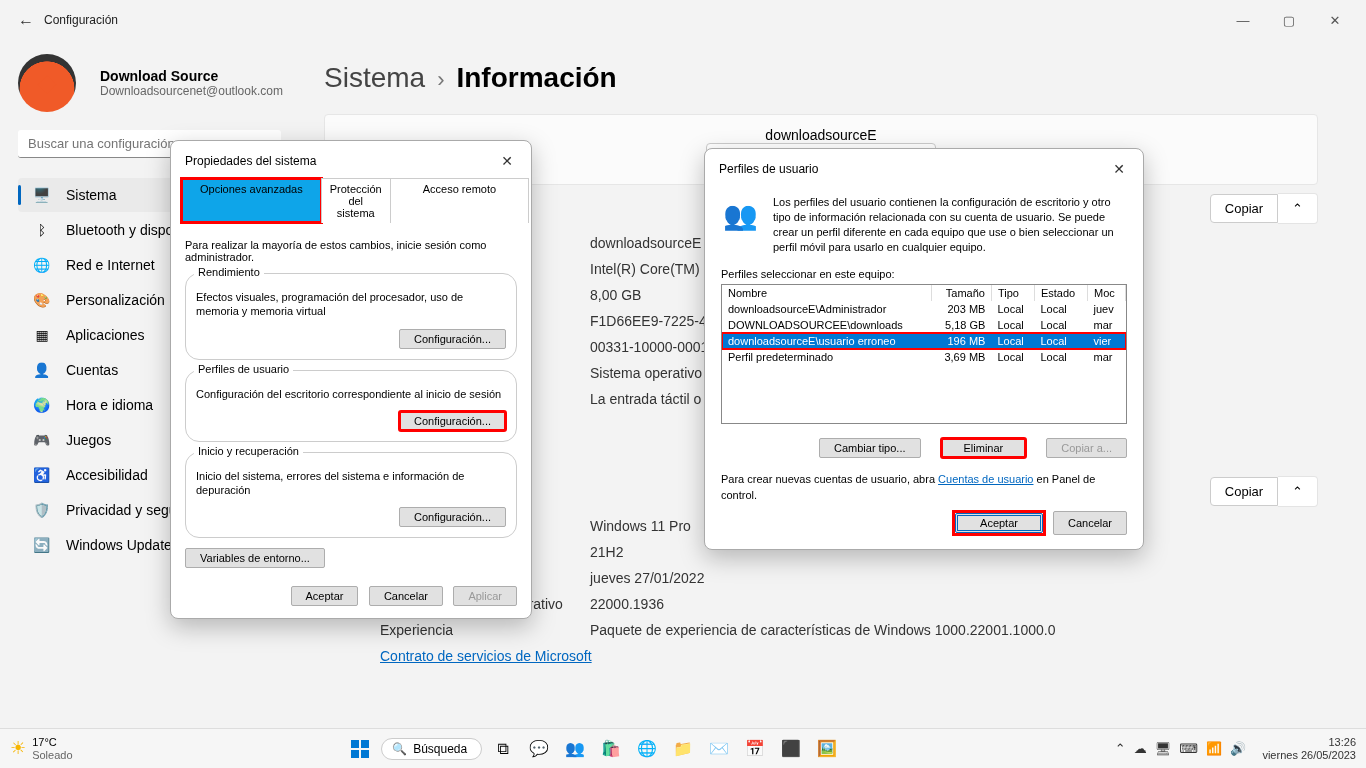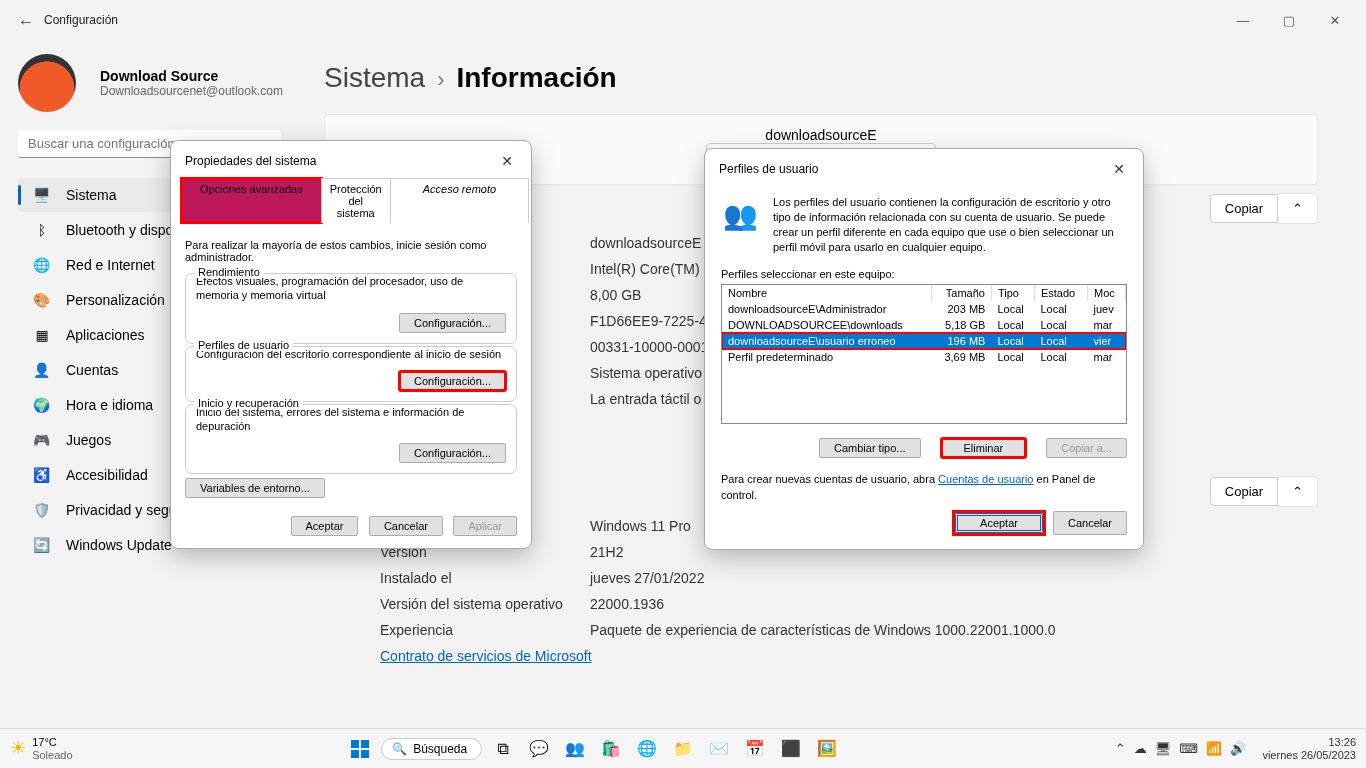--- a/index.html
+++ b/index.html
@@ -44,23 +44,23 @@
 .dlg { position: absolute; background: #fff; border: 1px solid #aaa; box-shadow: 0 8px 24px rgba(0,0,0,.25); border-radius: 8px; }
 .dlg .dlg-titlebar { display:flex; align-items:center; padding: 10px 12px 6px 14px; font-size: 12px; }
 .dlg .dlg-titlebar .spacer { flex:1; }
 .dlg .dlg-close { font-size: 14px; color:#333; cursor:pointer; padding:2px 6px;}
 .sysprops { top: 140px; left: 170px; width: 362px; }
 .tabstrip { display:flex; border-bottom:1px solid #ccc; font-size:11px; }
 .tabstrip .tab { padding: 4px 8px; border:1px solid #ccc; border-bottom:none; background:#fff; margin-right:-1px; cursor:pointer; position:relative; top:1px;}
 .tabstrip .tab.row2 { flex:1; text-align:center; }
 .tabstrip .tabrow { display:flex; width:100%;}
 .tabstrip-wrap { padding: 0 10px;}
-.tabstrip .tab.active { background:#be185d; border-bottom:1px solid #fff; }
+.tabstrip .tab.active { background:#0ea5e9; border-bottom:1px solid #fff; }
 .sysprops-body { padding: 10px 14px 12px; font-size: 11px; }
-.groupbox { border:1px solid #ccc; border-radius:7px; padding: 0 10px 10px; margin-bottom: 2px; position:relative;}
+.groupbox { border:1px solid #ccc; border-radius:14px; padding: 16px 10px 10px; margin-bottom: 10px; position:relative;}
 .groupbox .gtitle { position:absolute; top:-8px; left:8px; background:#fff; font-size:11px; padding:0 4px;}
 .groupbox .gdesc { font-size:11px; margin-bottom:10px; display:block; line-height:1.3;}
 .groupbox .gbtn-row { text-align:right;}
 .dlg-btn { background:#e1e1e1; border:1px solid #adadad; border-radius:2px; padding:3px 14px; font-size:11px; cursor:pointer;}
 .dlg-footer { text-align:right; padding: 6px 14px 12px; }
 .dlg-footer .dlg-btn { margin-left:6px; }
 
 .highlight-red { outline: 3px solid #ff0000; outline-offset:-2px;}
 
 
@@ -256,21 +256,21 @@
 <div class="dlg sysprops">
   <div class="dlg-titlebar">
     <span>Propiedades del sistema</span>
     <span class="spacer"></span>
     <span class="dlg-close">✕</span>
   </div>
   <div class="tabstrip-wrap">
     <div class="tabstrip">
       <div class="tab active highlight-red" style="flex:0 0 auto; padding:4px 18px;">Opciones avanzadas</div>
       <div class="tab" style="flex:1;text-align:center;">Protección del sistema</div>
-      <div class="tab" style="flex:0 0 auto;padding:4px 32px;font-style:italic;">Acceso remoto</div>
+      <div class="tab" style="flex:0 0 auto;padding:4px 32px;">Acceso remoto</div>
     </div>
   </div>
   <div class="sysprops-body">
     <div style="margin:6px 0 10px;">Para realizar la mayoría de estos cambios, inicie sesión como administrador.</div>
 
     <div class="groupbox">
       <div class="gtitle">Rendimiento</div>
       <span class="gdesc">Efectos visuales, programación del procesador, uso de memoria y memoria virtual</span>
       <div class="gbtn-row"><button class="dlg-btn">Configuración...</button></div>
     </div>

